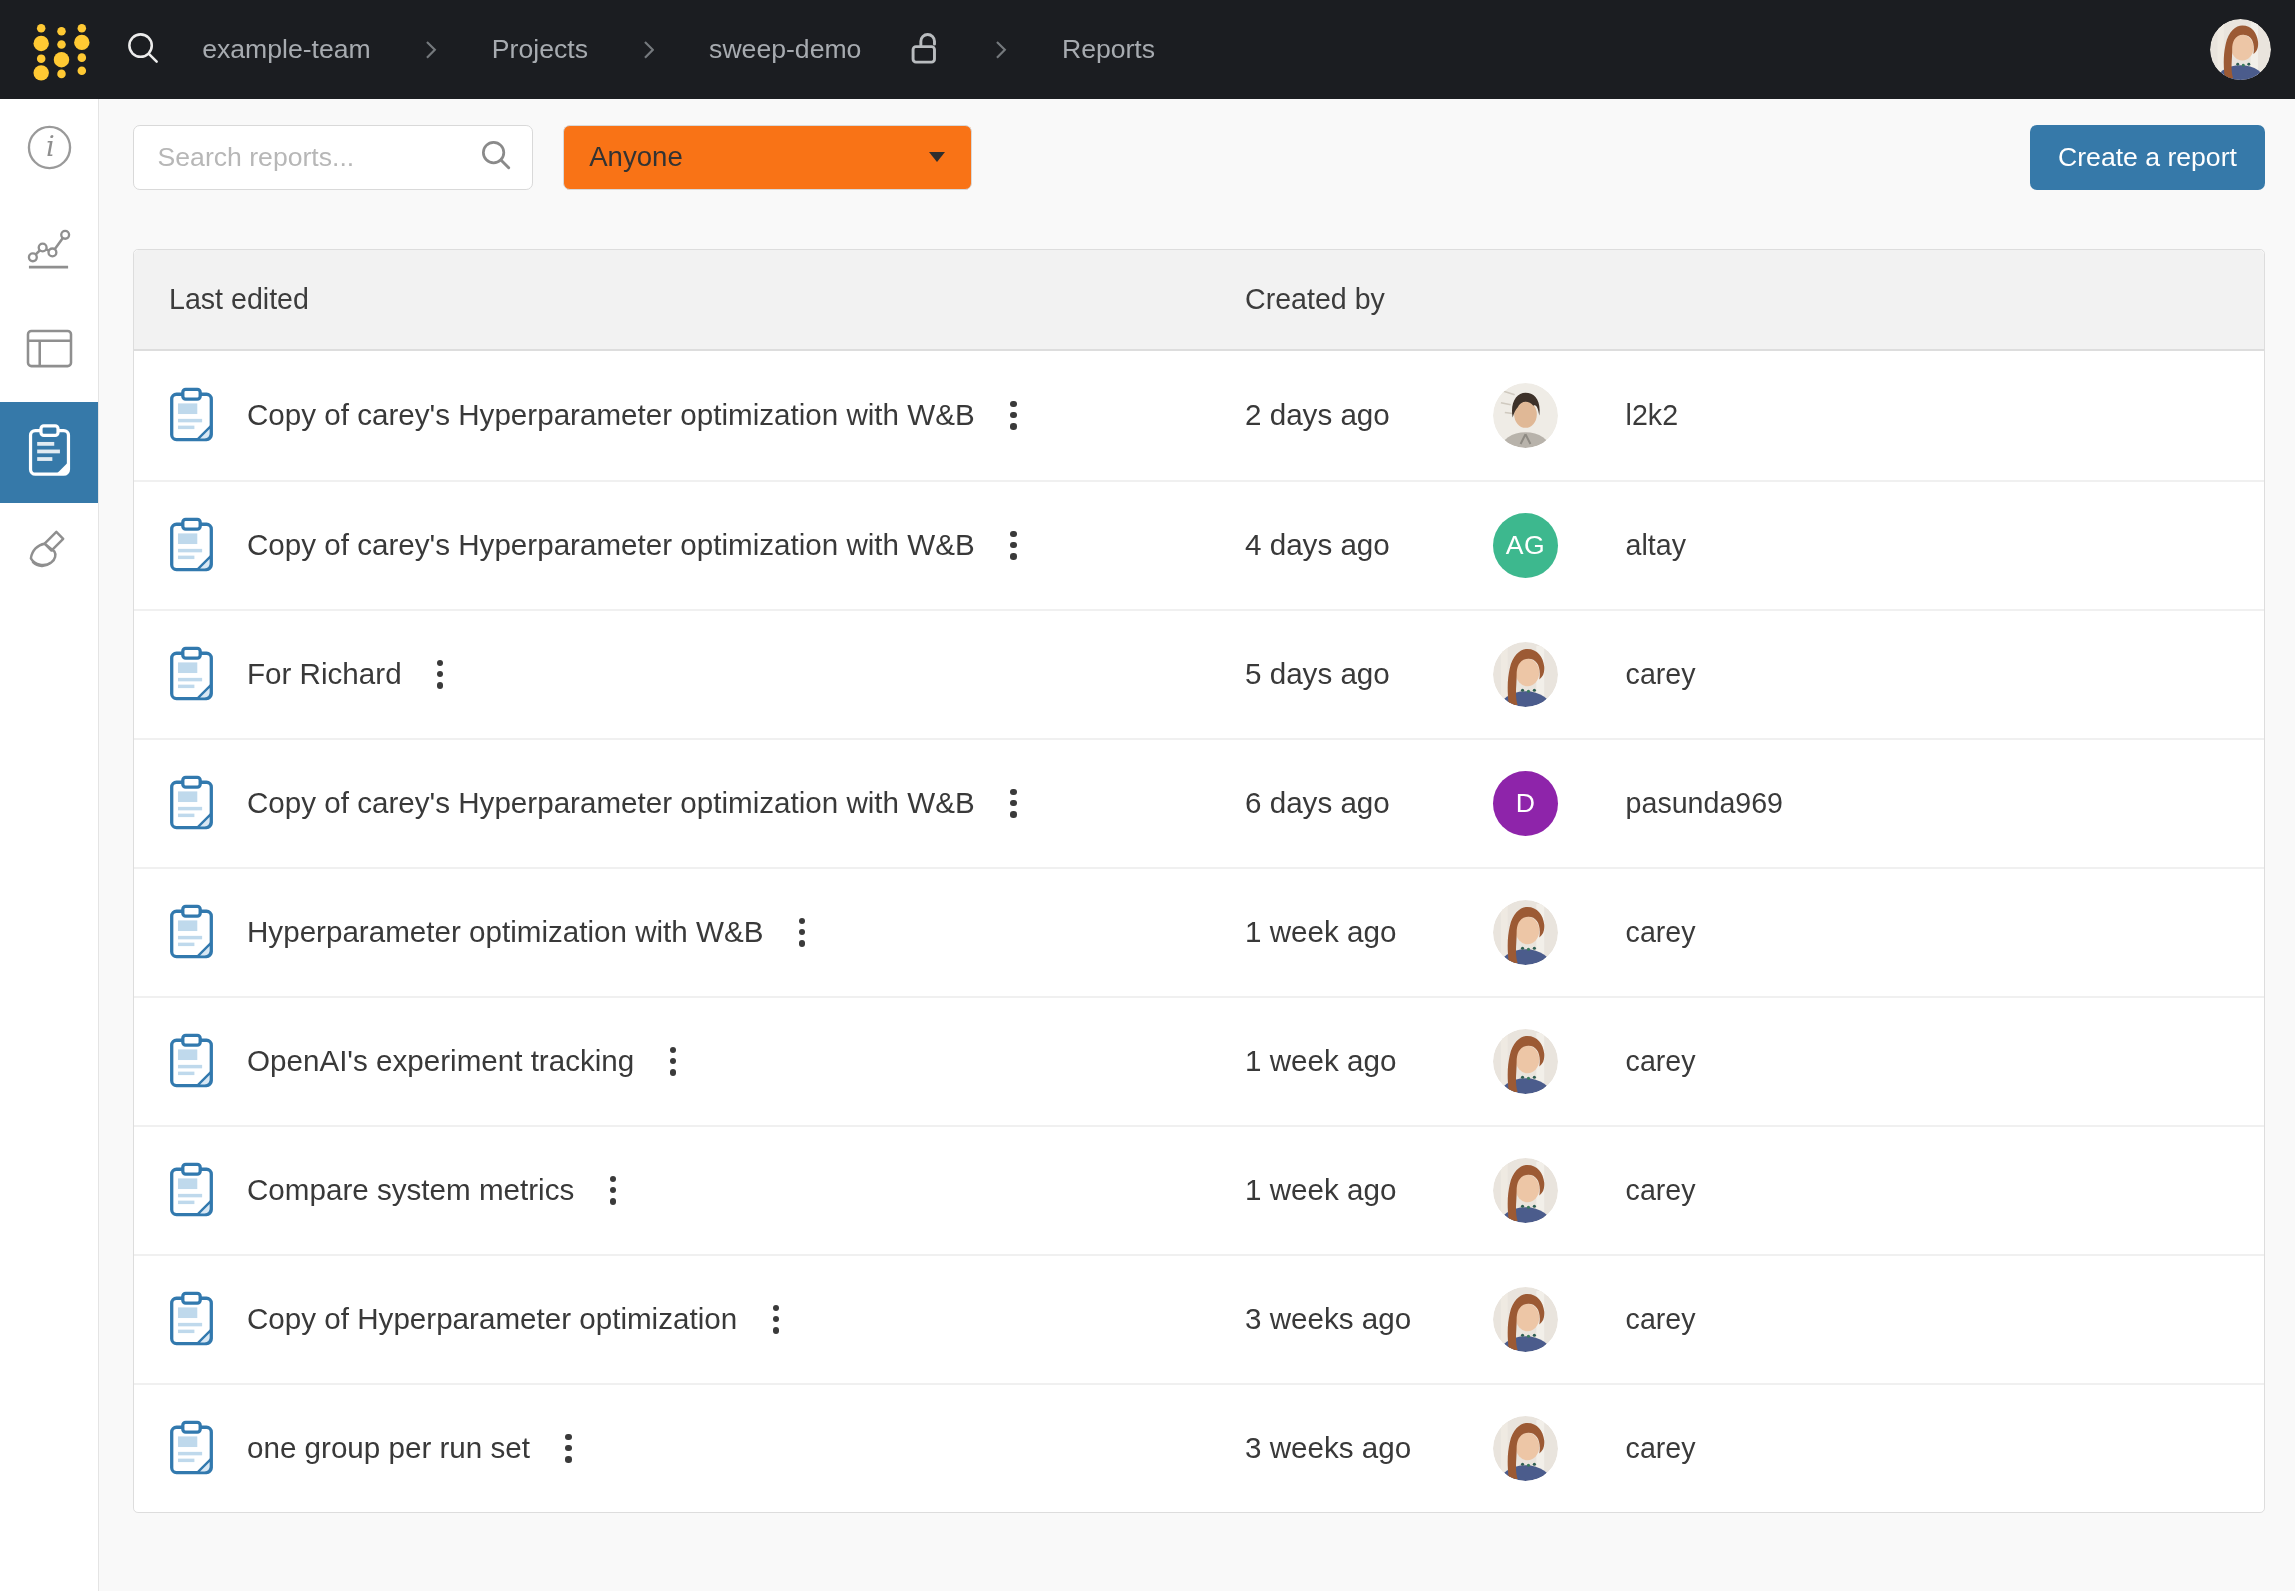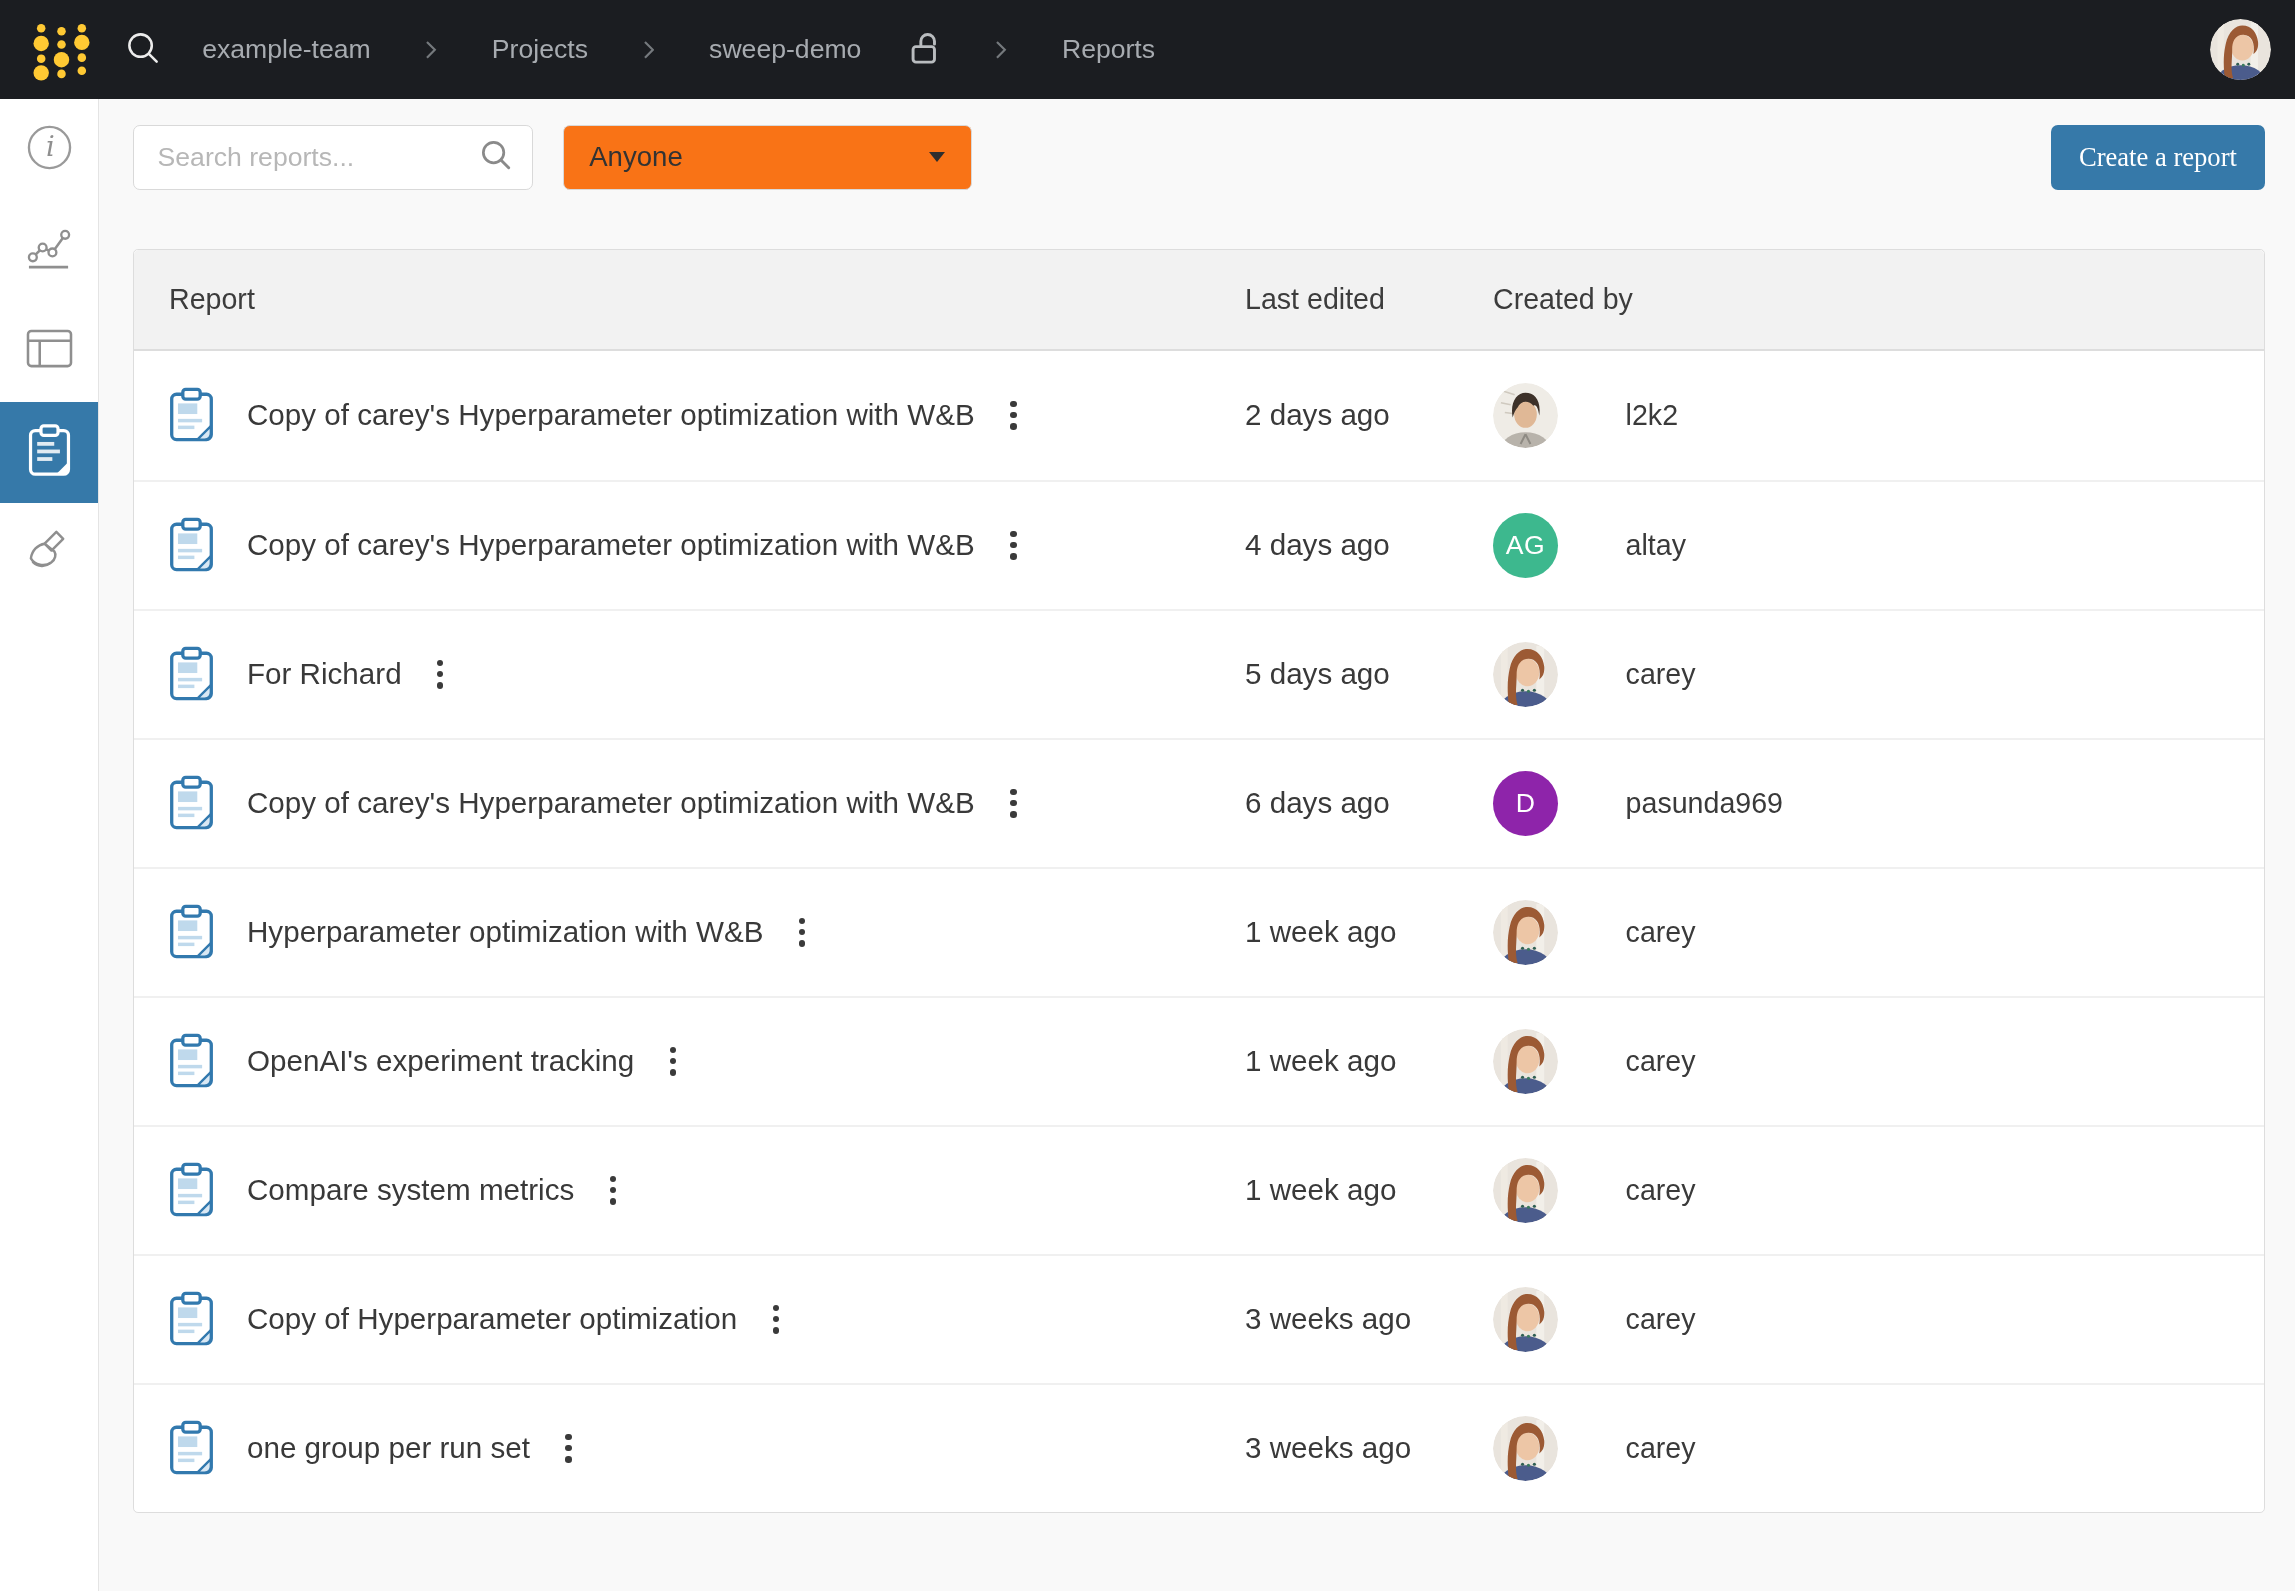--- a/index.html
+++ b/index.html
@@ -61,21 +61,21 @@
   }
   .filter-label { font-size:27.6px; color:#333; }
   .filter-caret {
     margin-left:auto; width:0; height:0;
     border-left:8.9px solid transparent; border-right:8.9px solid transparent;
     border-top:10.8px solid #2e2e2e;
   }
 
   .create-btn {
     margin-left:auto; height:65px; padding:0 27.6px; border:none; border-radius:6.9px;
-    background:#3679A9; color:#fff; font-family:Liberation Serif, serif; font-size:26.6px; cursor:pointer;
+    background:#3679A9; color:#fff; font-family:Liberation Sans, sans-serif; font-size:26.6px; cursor:pointer;
   }
 
   
   .report-card {
     margin-top:59px; background:#fff;
     border:1px solid #ddd; border-radius:4.9px;
   }
   .thead {
     display:grid; grid-template-columns:1111px 248px 1fr;
     height:101px; align-items:center;
@@ -261,21 +261,20 @@
     <div class="filter-dropdown">
       <span class="filter-label">Anyone</span>
       <span class="filter-caret"></span>
     </div>
 
     <button class="create-btn">Create a report</button>
   </div>
 
   <section class="report-card">
     <div class="thead">
-      <div class="th">Report</div>
       <div class="th">Last edited</div>
       <div class="th">Created by</div>
     </div>
     <div>
         <div class="trow">
     <div class="cell-report">
       <span class="report-icon">
         <svg width="45" height="56" viewBox="0 0 46 58" fill="none">
           <rect x="2.5" y="7.5" width="41" height="47" rx="5" stroke="#3279AE" stroke-width="3.4" fill="#ffffff"></rect>
           <rect x="14" y="2.5" width="18" height="10" rx="3" stroke="#3279AE" stroke-width="3.4" fill="#ffffff"></rect>

